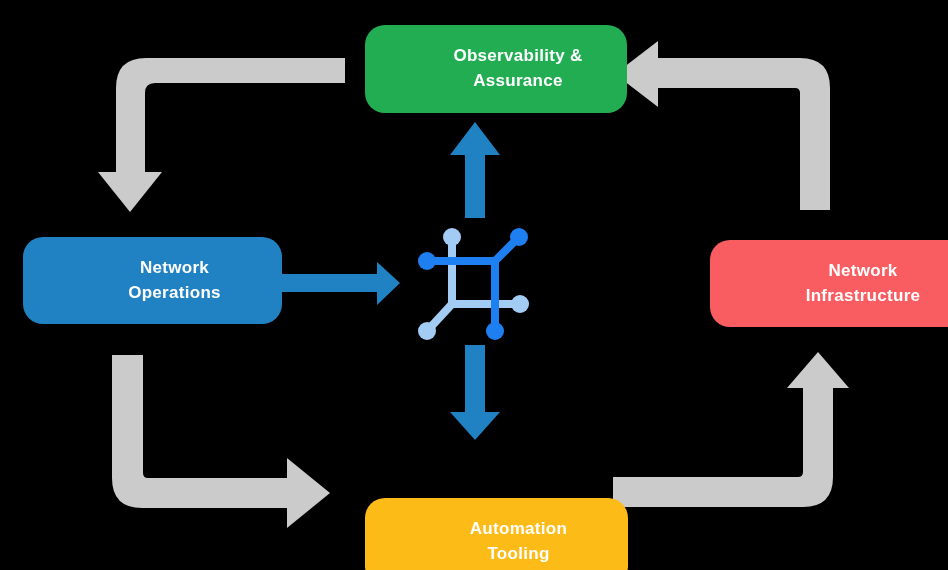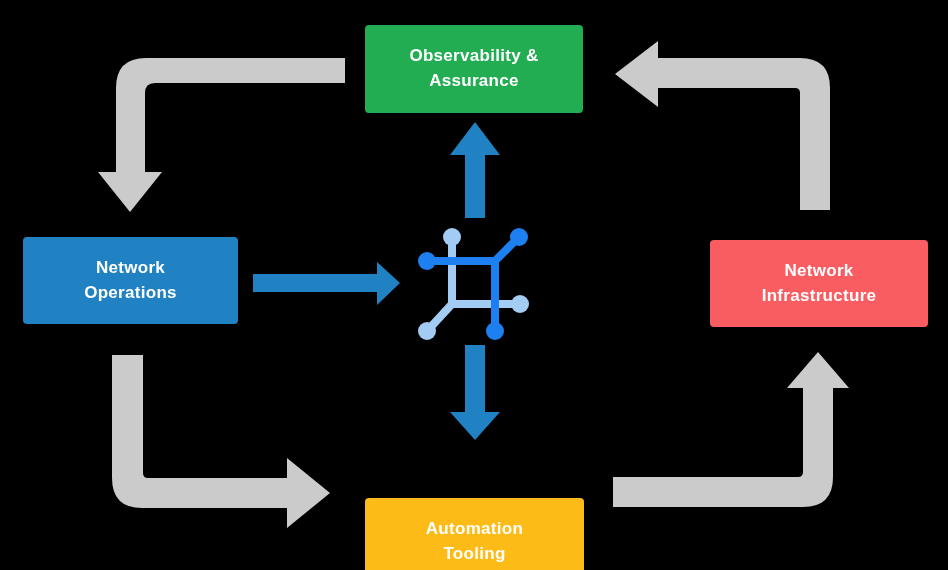--- a/index.html
+++ b/index.html
@@ -6,23 +6,24 @@
   #canvas{
     position:relative;
     width:948px;height:570px;
     background:#000;
     overflow:hidden;
     font-family:"Liberation Sans","DejaVu Sans",sans-serif;
   }
   #arrow-layer{position:absolute;left:0;top:0;width:948px;height:570px;}
   .node{
     position:absolute;
-    border-radius:4px;
+    border-radius:20px;
     display:flex;align-items:center;justify-content:center;
     text-align:center;
+    padding-left:44px;
   }
   .node .label{
     color:#ffffff;
     font-size:17px;
     font-weight:600;
     letter-spacing:.3px;
     line-height:1.45;
     white-space:pre-line;
   }
   #node-observability{left:365px;top:25px;width:218px;height:88px;}

